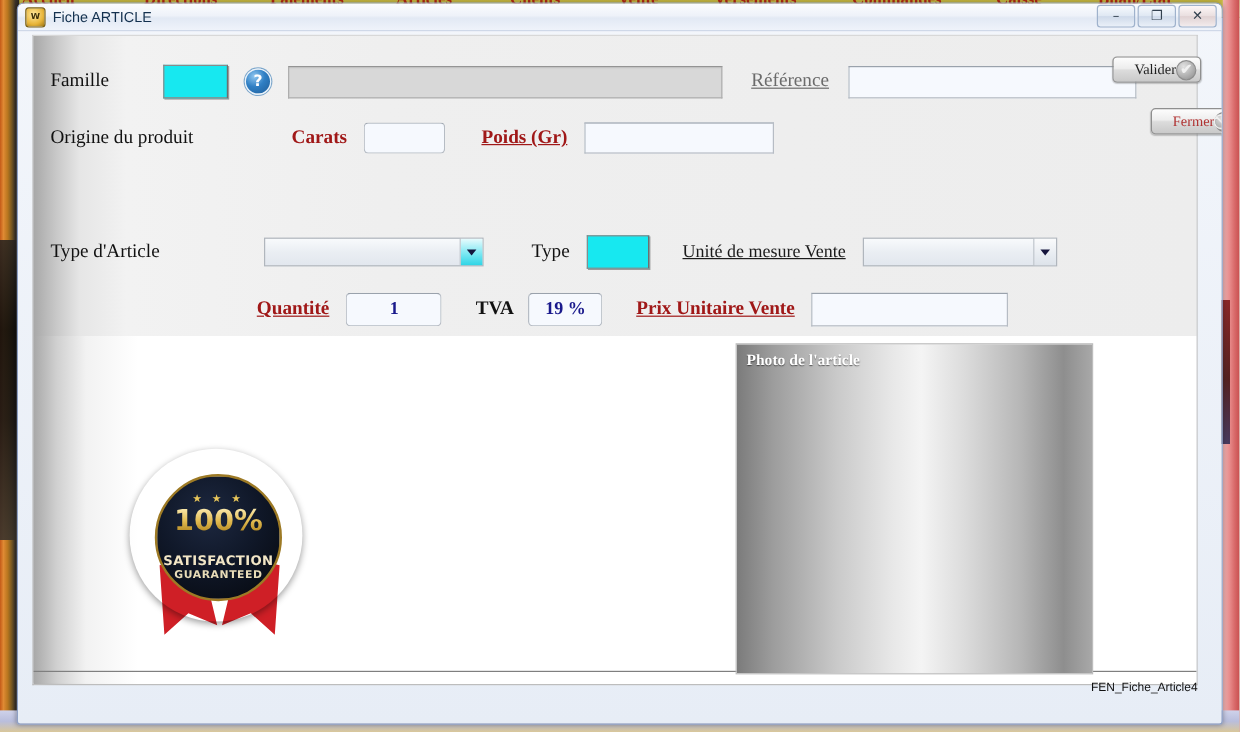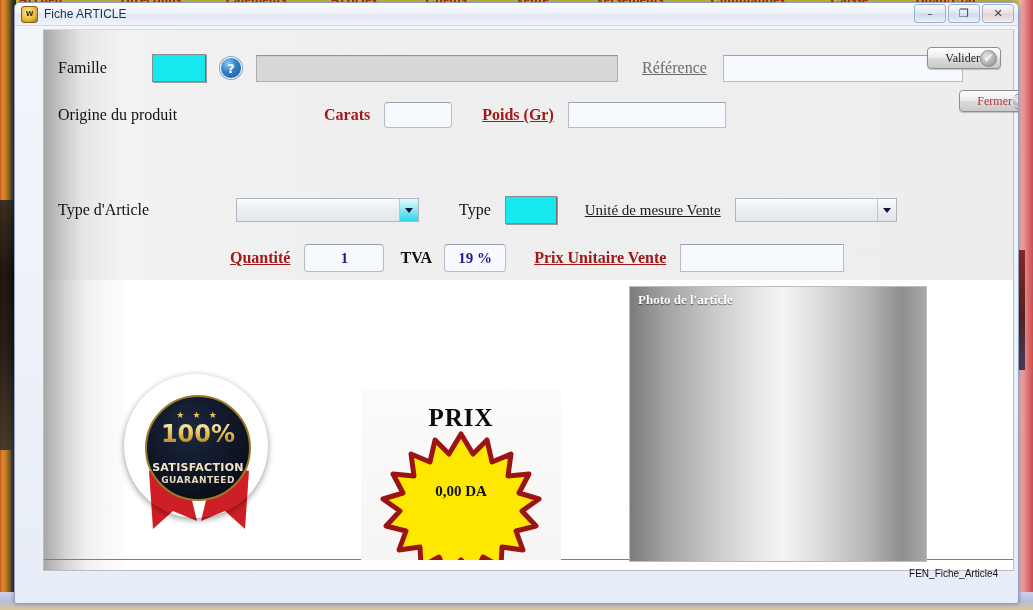--- a/index.html
+++ b/index.html
@@ -92,21 +92,21 @@
     display:flex;align-items:center;justify-content:center;
     font-family:"DejaVu Sans",sans-serif;font-size:11px;color:#33414f;
     cursor:pointer;
   }
   .wc.close{
     background:linear-gradient(180deg,#fdf7f7 0%,#eadfe0 48%,#e0d2d3 52%,#f3eced 100%);
   }
 
   
   #panel{
-    position:absolute;left:28px;top:26px;width:969px;height:540px;
+    position:absolute;left:12px;top:26px;width:969px;height:540px;
     background:linear-gradient(90deg,#a9a9a9 0%,#cfcfcf 2.2%,#f0f0f0 4.5%,#ffffff 9%,#ffffff 100%);
     border:1px solid #bdbdbd;
     border-top:1px solid #d8d8d8;
   }
   #panel-top{
     position:absolute;left:0;top:0;width:100%;height:250px;
     background:linear-gradient(90deg,#a8a8a8 0%,#c9c9c9 2%,#e6e6e6 4%,#f2f2f2 8%,#efefef 30%,#ededed 100%);
   }
   #panel-bottom{
     position:absolute;left:0;top:250px;width:100%;height:289px;
@@ -343,21 +343,21 @@
       <span class="lbl" style="width:72px;">Famille</span>
       <div class="cyanbox" style="width:52px;height:26px;margin-left:22px;"></div>
       <div class="help-ico" style="margin-left:14px;">?</div>
       <input class="inp inp-gray" style="width: 362px; height: 27px; margin-left: 14px;" value="" placeholder="">
       <span class="lbl-gray-u" style="margin-left:24px;">Référence</span>
       <input class="inp inp-white" style="width: 240px; height: 27px; margin-left: 16px;" value="" placeholder="">
     </div>
 
     <div class="row" style="left:14px;top:70px;height:30px;">
       <span class="lbl" style="width:150px;">Origine du produit</span>
-      <span class="lbl-red-nou" style="margin-left:116px;">Carats</span>
+      <span class="lbl-red-nou" style="margin-left:51px;">Carats</span>
       <input class="inp inp-white inp-rounded inp-center" style="width: 68px; height: 26px; margin-left: 14px;" value="" placeholder="">
       <span class="lbl-red" style="margin-left:30px;font-size:16px;">Poids (Gr)</span>
       <input class="inp inp-white" style="width: 158px; height: 26px; margin-left: 14px;" value="" placeholder="">
     </div>
 
 
     <div class="row" style="left:14px;top:165px;height:30px;justify-content:flex-end;">
       <span class="lbl" style="width:150px;">Type d'Article</span>
       <div class="combo" style="width:183px;height:24px;margin-left:28px;">
         <span class="ctext"></span>
@@ -372,37 +372,30 @@
         <span class="ctext"></span>
         <span class="carrow">
             <i></i>
           </span>
       </div>
     </div>
 
     <div class="row" style="left:186px;top:213px;height:30px;">
       <span class="lbl-red" style="font-size:16px;">Quantité</span>
       <input class="inp inp-white inp-rounded inp-center" style="width: 80px; height: 28px; margin-left: 14px; font-size: 15px;" value="1">
-      <span class="lbl-blk" style="margin-left:16px;font-size:16px;">TVA</span>
+      <span class="lbl-blk" style="margin-left:28px;font-size:16px;">TVA</span>
       <input class="inp inp-white inp-rounded inp-center" style="width: 62px; height: 28px; margin-left: 12px; font-size: 15px;" value="19 %">
       <span class="lbl-red" style="margin-left:28px;font-size:16px;">Prix Unitaire Vente</span>
       <input class="inp inp-white" style="width: 164px; height: 28px; margin-left: 14px;" value="" placeholder="">
     </div>
 
     <div id="photobox">
       <div id="photo-label">Photo de l'article</div>
     </div>
 
-    <div id="prixbox">
-      <div id="prix-title">PRIX</div>
-      <svg width="200" height="170" style="position:absolute;left:0;top:0;">
-        <polygon points="100,44 112,64 126,50 131,72 150,64 147,86 168,84 158,103 178,109 161,121 175,136 155,141 162,160 141,157 140,177 122,167 114,185 100,170 86,185 78,167 60,177 59,157 38,160 45,141 25,136 39,121 22,109 42,103 32,84 53,86 50,64 69,72 74,50 88,64" fill="#ffe800" stroke="#9b1414" stroke-width="5" stroke-linejoin="round"></polygon>
-      </svg>
-      <div id="prix-amount">0,00 DA</div>
-    </div>
 
     <div id="badge">
       <svg id="badge-ribbons" viewBox="0 0 104 100">
         <polygon points="2,8 36,0 50,58 26,48 6,66" fill="#cf1f26"></polygon>
         <polygon points="102,8 68,0 54,58 78,48 98,66" fill="#cf1f26"></polygon>
       </svg>
       <div id="badge-circle"></div>
       <div id="badge-inner">
         <div id="badge-stars">★ ★ ★</div>
         <div id="badge-100">100%</div>

